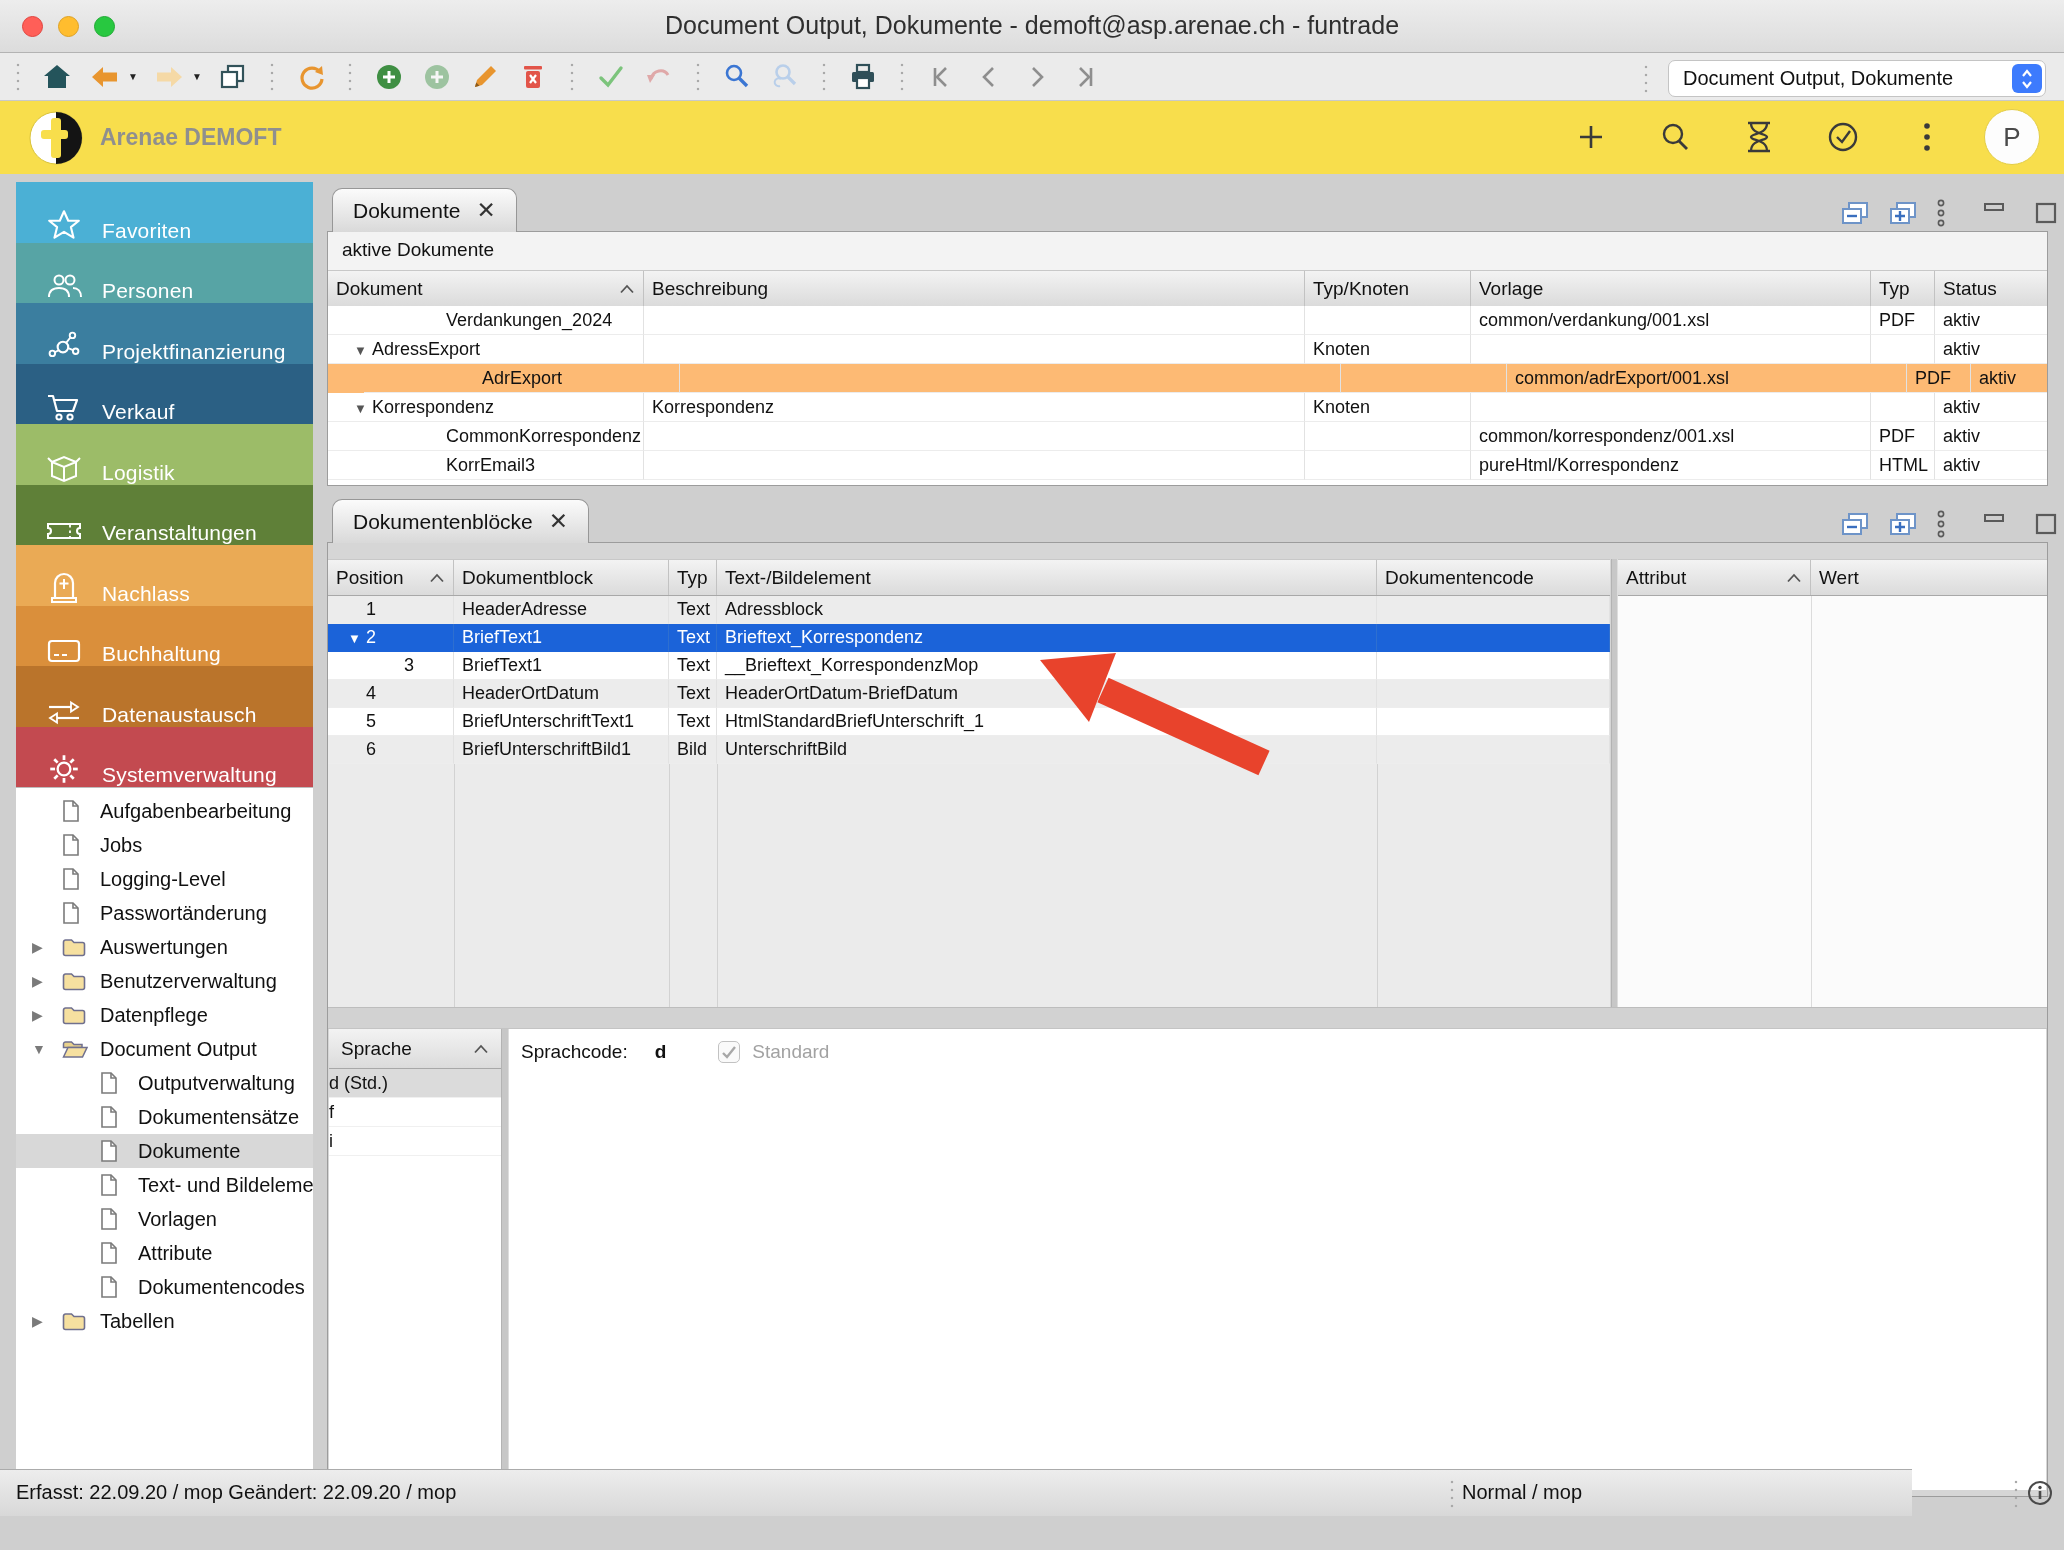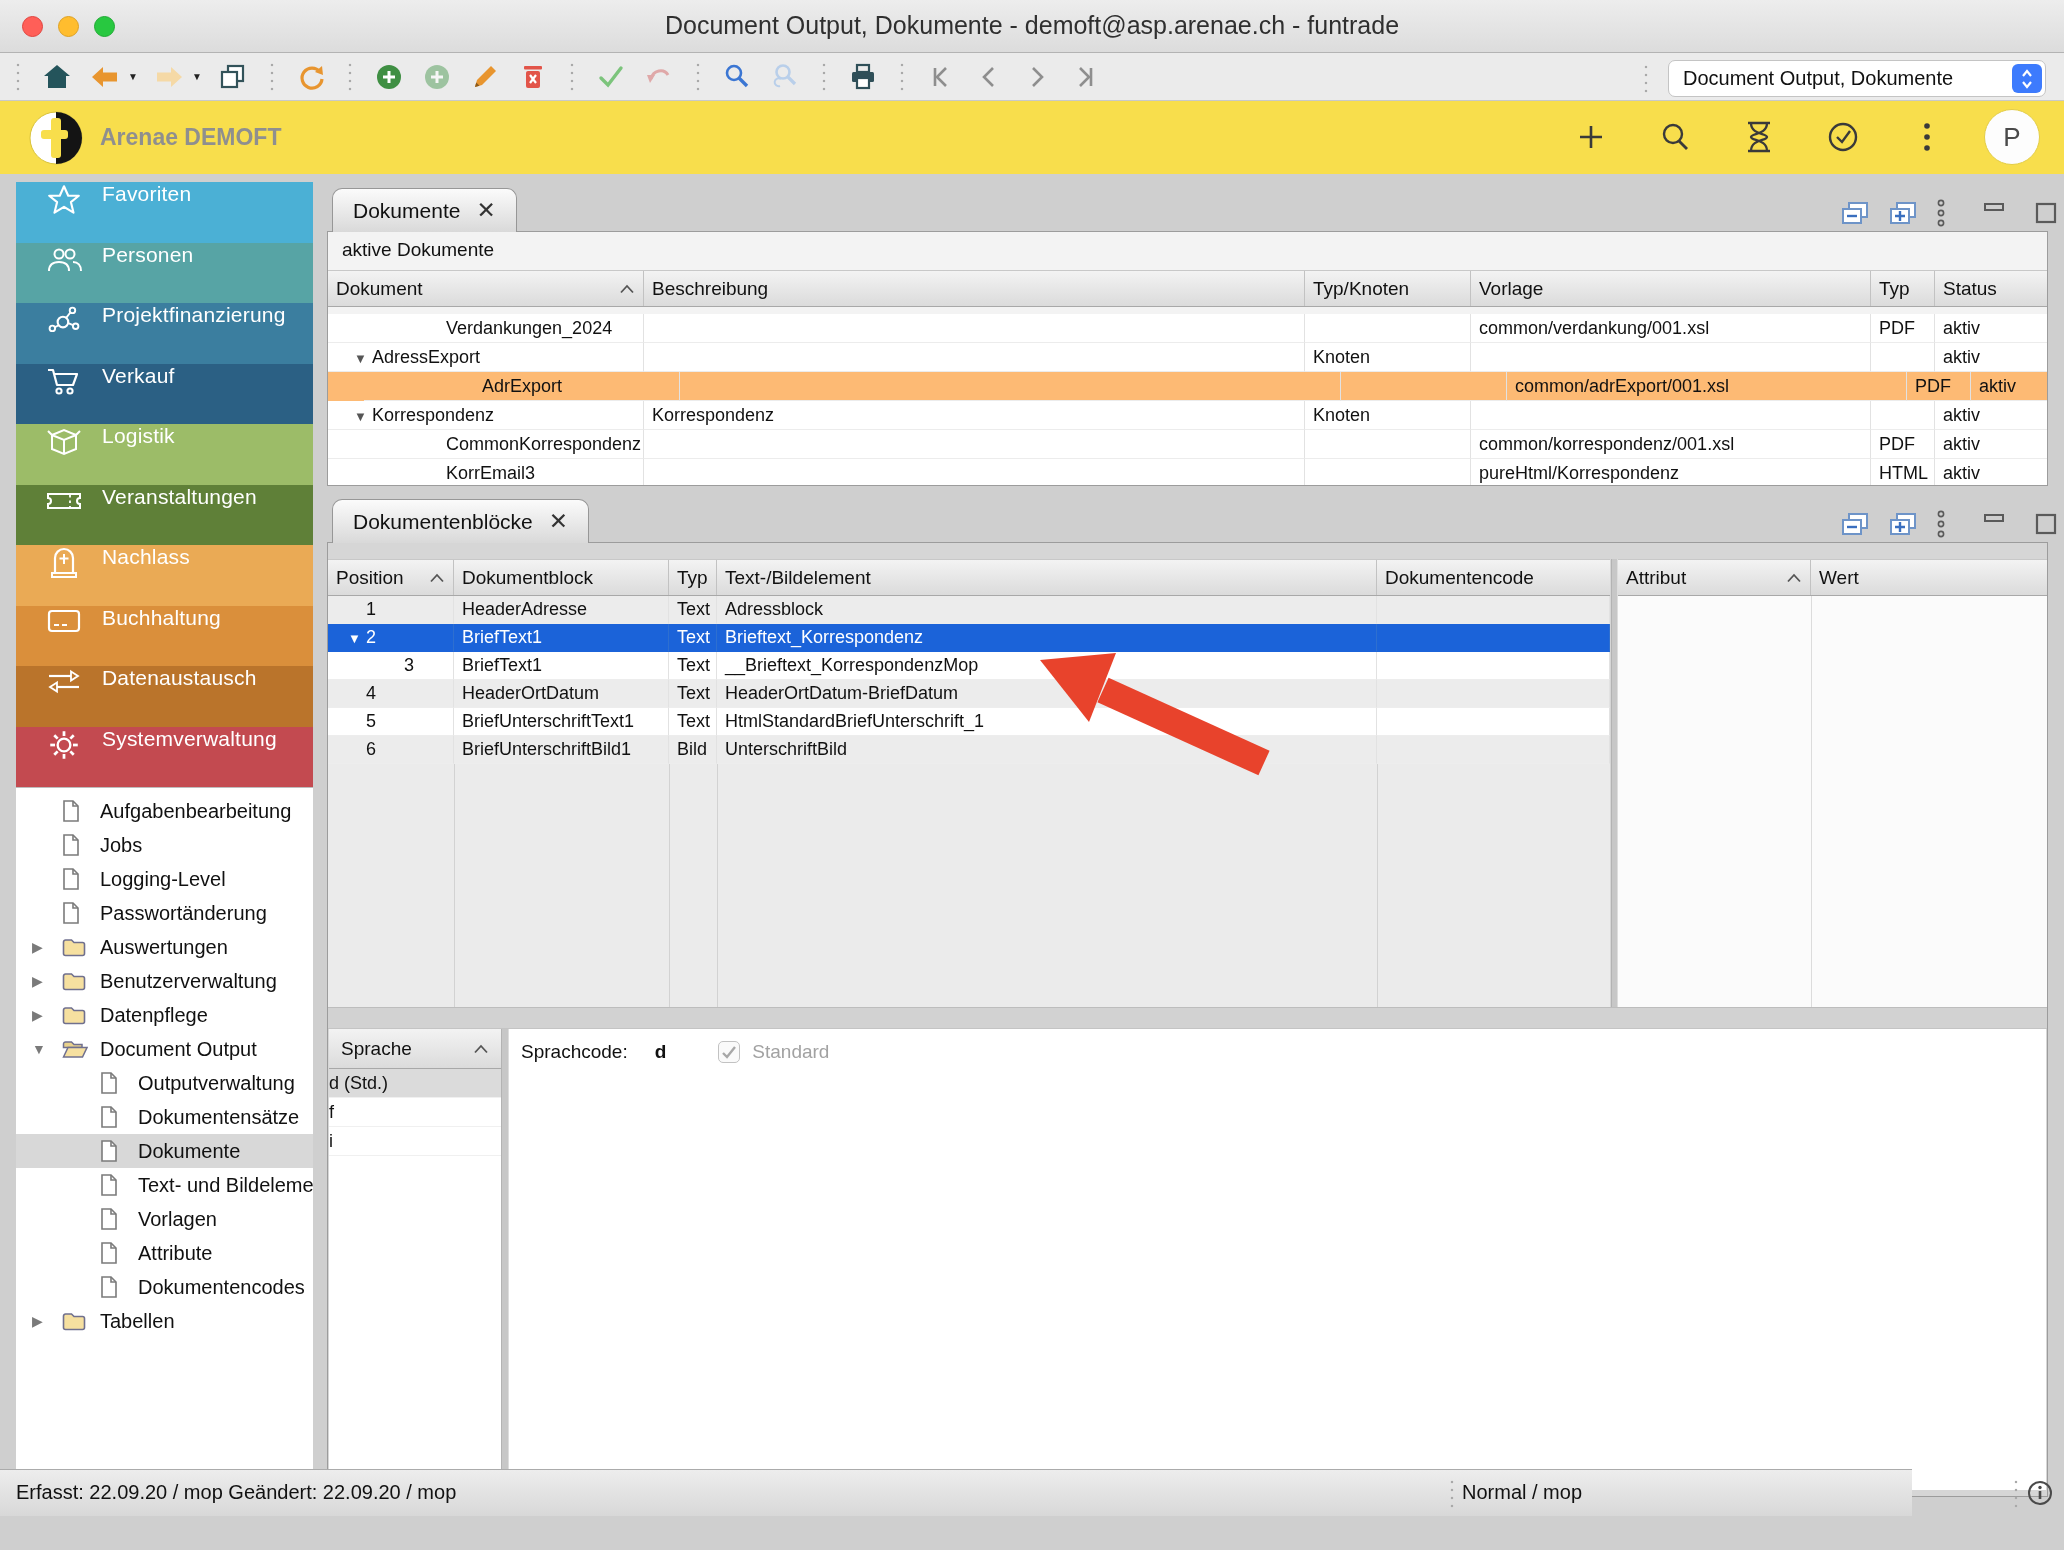--- a/index.html
+++ b/index.html
@@ -40,21 +40,21 @@
   .logo { position:absolute; left:28px; top:9px; }
   .brand { position:absolute; left:100px; top:23px; font-size:23px; font-weight:bold; color:#8F8F8F; }
   .hd-icons { position:absolute; right:118px; top:17px; display:flex; align-items:center; gap:46px; }
   .hd-ic { width:38px; height:38px; display:flex; align-items:center; justify-content:center; }
   .avatar { position:absolute; right:24px; top:8px; width:56px; height:56px; border-radius:50%;
     background:#FDFDFD; border:1px solid #E3CD45; display:flex; align-items:center; justify-content:center;
     font-size:26px; color:#4A4A4A; }
 
   
   .modules { position:absolute; left:16px; top:182px; width:297px; }
-  .module { height:60.5px; display:flex; align-items:flex-start; padding-left:26px; color:#FFFFFF; }
+  .module { height:60.5px; display:flex; align-items:flex-end; padding-left:26px; color:#FFFFFF; }
   .module .mico { width:44px; display:flex; align-items:center; justify-content:center; }
   .module .mlabel { margin-left:16px; font-size:21px; letter-spacing:.2px;
     white-space:nowrap; overflow:hidden; }
 
   
   .treepane { position:absolute; left:16px; top:787px; width:297px; height:710px;
     background:#FFFFFF; border-top:1px solid #BDBDBD; padding-top:6px; }
   .titem { height:34px; display:flex; align-items:center; padding-left:16px;
     white-space:nowrap; overflow:hidden; cursor:default; }
   .titem.selected { background:#D8D8D8; }
@@ -80,21 +80,21 @@
   .thead .hc { font-size:19px; color:#111; padding:6px 8px; border-right:1px solid #C2C2C2;
     display:flex; align-items:center; justify-content:space-between; white-space:nowrap; overflow:hidden; }
   .thead .hc:last-child { border-right:none; }
   .sortc { flex:none; margin-left:6px; }
 
   
   .p1 { left:327px; top:231px; width:1721px; height:255px; }
   .p1-sub { position:absolute; left:14px; top:7px; font-size:19px; color:#111; }
   .p1-head { position:absolute; left:0; top:38px; width:1719px; height:37px;
     grid-template-columns:316px 661px 166px 400px 64px auto; }
-  .p1-rows { position:absolute; left:0; top:82px; width:1719px; bottom:0; background:#FFFFFF; overflow:hidden; }
+  .p1-rows { position:absolute; left:0; top:74px; width:1719px; bottom:0; background:#FFFFFF; overflow:hidden; }
   .trow { display:grid; grid-template-columns:316px 661px 166px 400px 64px auto; height:29px; }
   .trow .c { font-size:18px; color:#111; padding:0 8px; line-height:28px;
     border-right:1px solid #E2E2E2; border-bottom:1px solid #ECECEC;
     white-space:nowrap; overflow:hidden; }
   .trow .c:last-child { border-right:none; }
   .trow.gray { background:#fdba74;padding-left:36px; }
   .trow .c-dok { padding-left:26px; }
   .trow.ind .c-dok { padding-left:100px; }
   .rarrow { display:inline-block; width:18px; font-size:13px; color:#555; }
 

